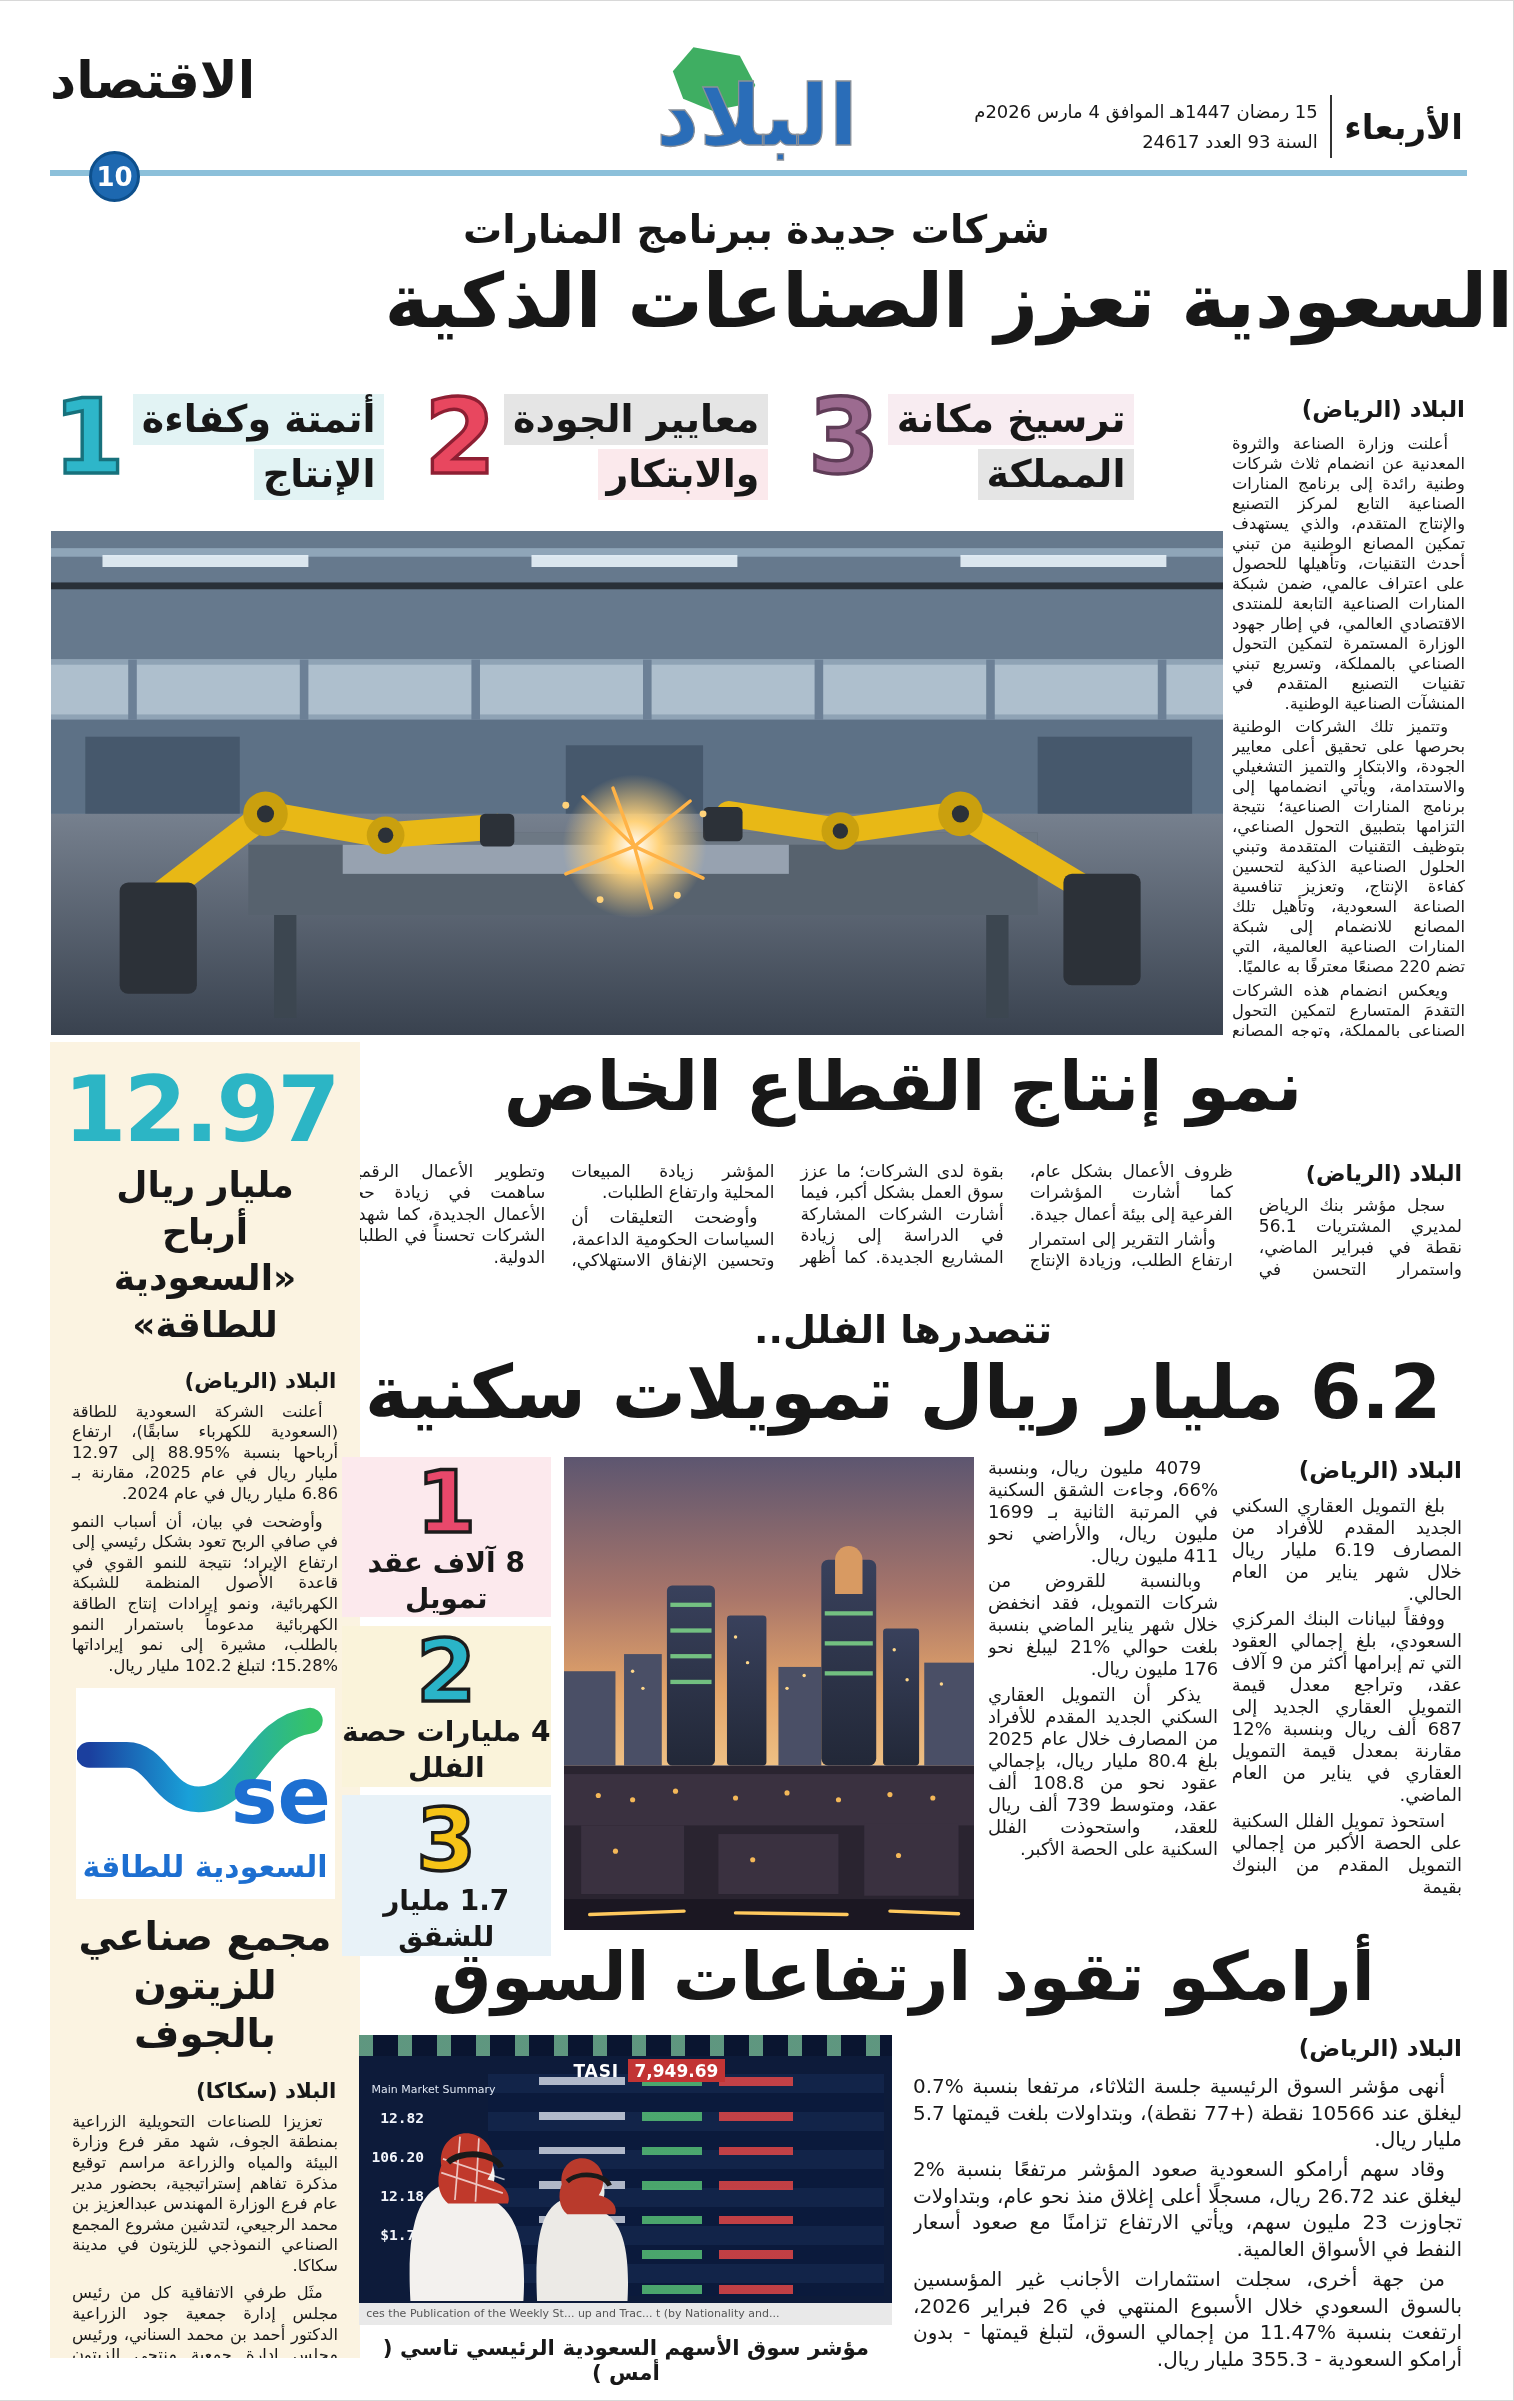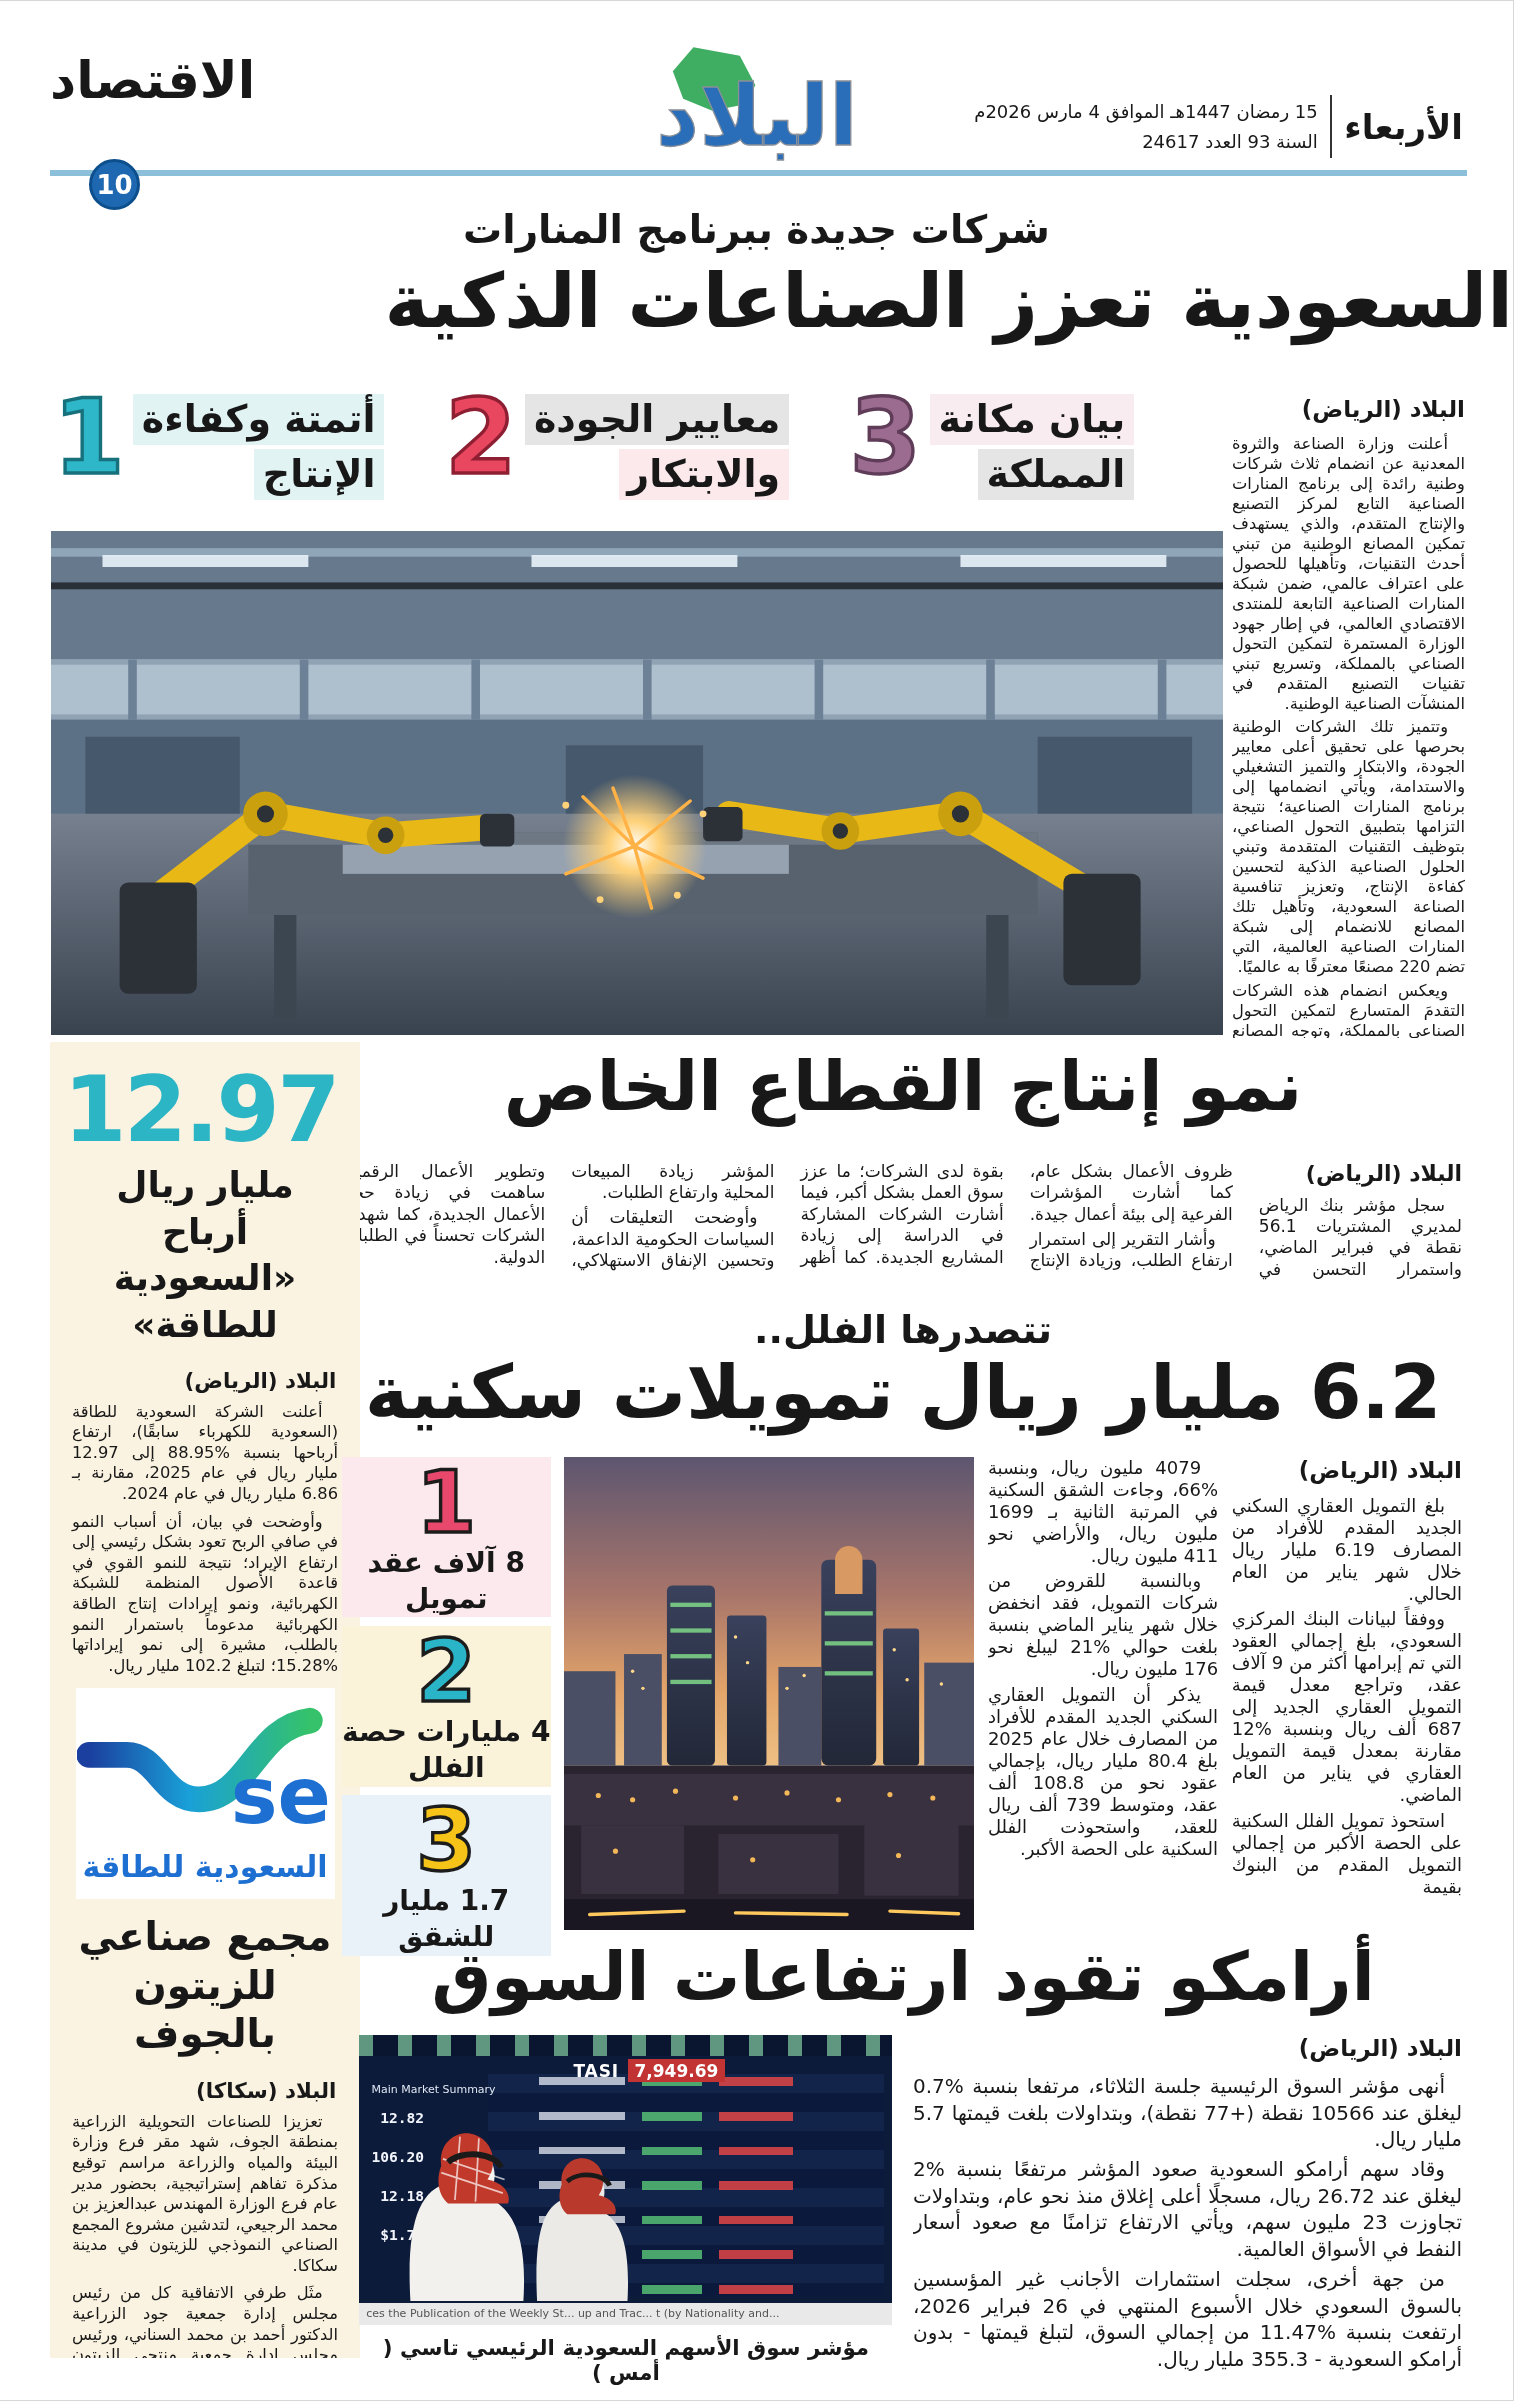--- a/index.html
+++ b/index.html
@@ -5,21 +5,21 @@
   * { margin:0; padding:0; box-sizing:border-box; }
   body { background:#9a9a9a; font-family:"DejaVu Sans","Liberation Sans",sans-serif; }
   #page {
     position:relative; width:1515px; height:2401px; margin:0 auto;
     background:#ffffff; border:0.9px solid #d8d8d8; overflow:hidden; direction:rtl; color:#181818;
   }
 
   
   .section-label { position:absolute; top:50px; left:50px; font-size:51px; font-weight:900; letter-spacing:-0.9px; }
   .blue-rule { position:absolute; top:169px; left:50px; width:1417px; height:6px; background:#8cc0da; z-index:1; }
-  .page-circle { position:absolute; top:158px; left:89px; width:51px; height:51px; border-radius:50%;
+  .page-circle { position:absolute; top:150px; left:89px; width:51px; height:51px; border-radius:50%;
     background:#1d68b0; border:3.4px solid #0d4f8c; color:#fff; font-size:26px; font-weight:900;
     display:flex; align-items:center; justify-content:center; z-index:2; }
   .masthead { position:absolute; top:41px; left:50%; transform:translateX(-50%); width:292px; height:129px; }
   .dateblock { position:absolute; top:94px; right:50px; display:flex; align-items:center; gap:12px; }
   .weekday { font-size:34px; font-weight:900; }
   .date-sep { width:2.6px; height:63px; background:#333; }
   .date-lines { display:flex; flex-direction:column; gap:8.6px; text-align:right; }
   .date-line { font-size:18px; font-weight:500; white-space:nowrap; }
 
   
@@ -132,21 +132,21 @@
     <div class="chip">
       <div class="chip-num" style="color:#e8475f; -webkit-text-stroke-color:#8e1f33;">2</div>
       <div class="chip-label">
         <span style="background:#e5e5e5;">معايير الجودة</span><br>
         <span style="background:#fbe9ec;">والابتكار</span>
       </div>
     </div>
     <div class="chip">
       <div class="chip-num" style="color:#9c6b90; -webkit-text-stroke-color:#5f3c57;">3</div>
       <div class="chip-label">
-        <span style="background:#f8ecf1;">بيان مكانة</span><br>
+        <span style="background:#f8ecf1;">ترسيخ مكانة</span><br>
         <span style="background:#e5e5e5;">المملكة</span>
       </div>
     </div>
   </div>
 
   <div class="lead-photo">
     <svg width="1172" height="504" viewBox="0 0 1366 588" preserveAspectRatio="none">
       <defs>
         <linearGradient id="fac" x1="0" y1="0" x2="0" y2="1">
           <stop offset="0" stop-color="#93a7bb"></stop>

